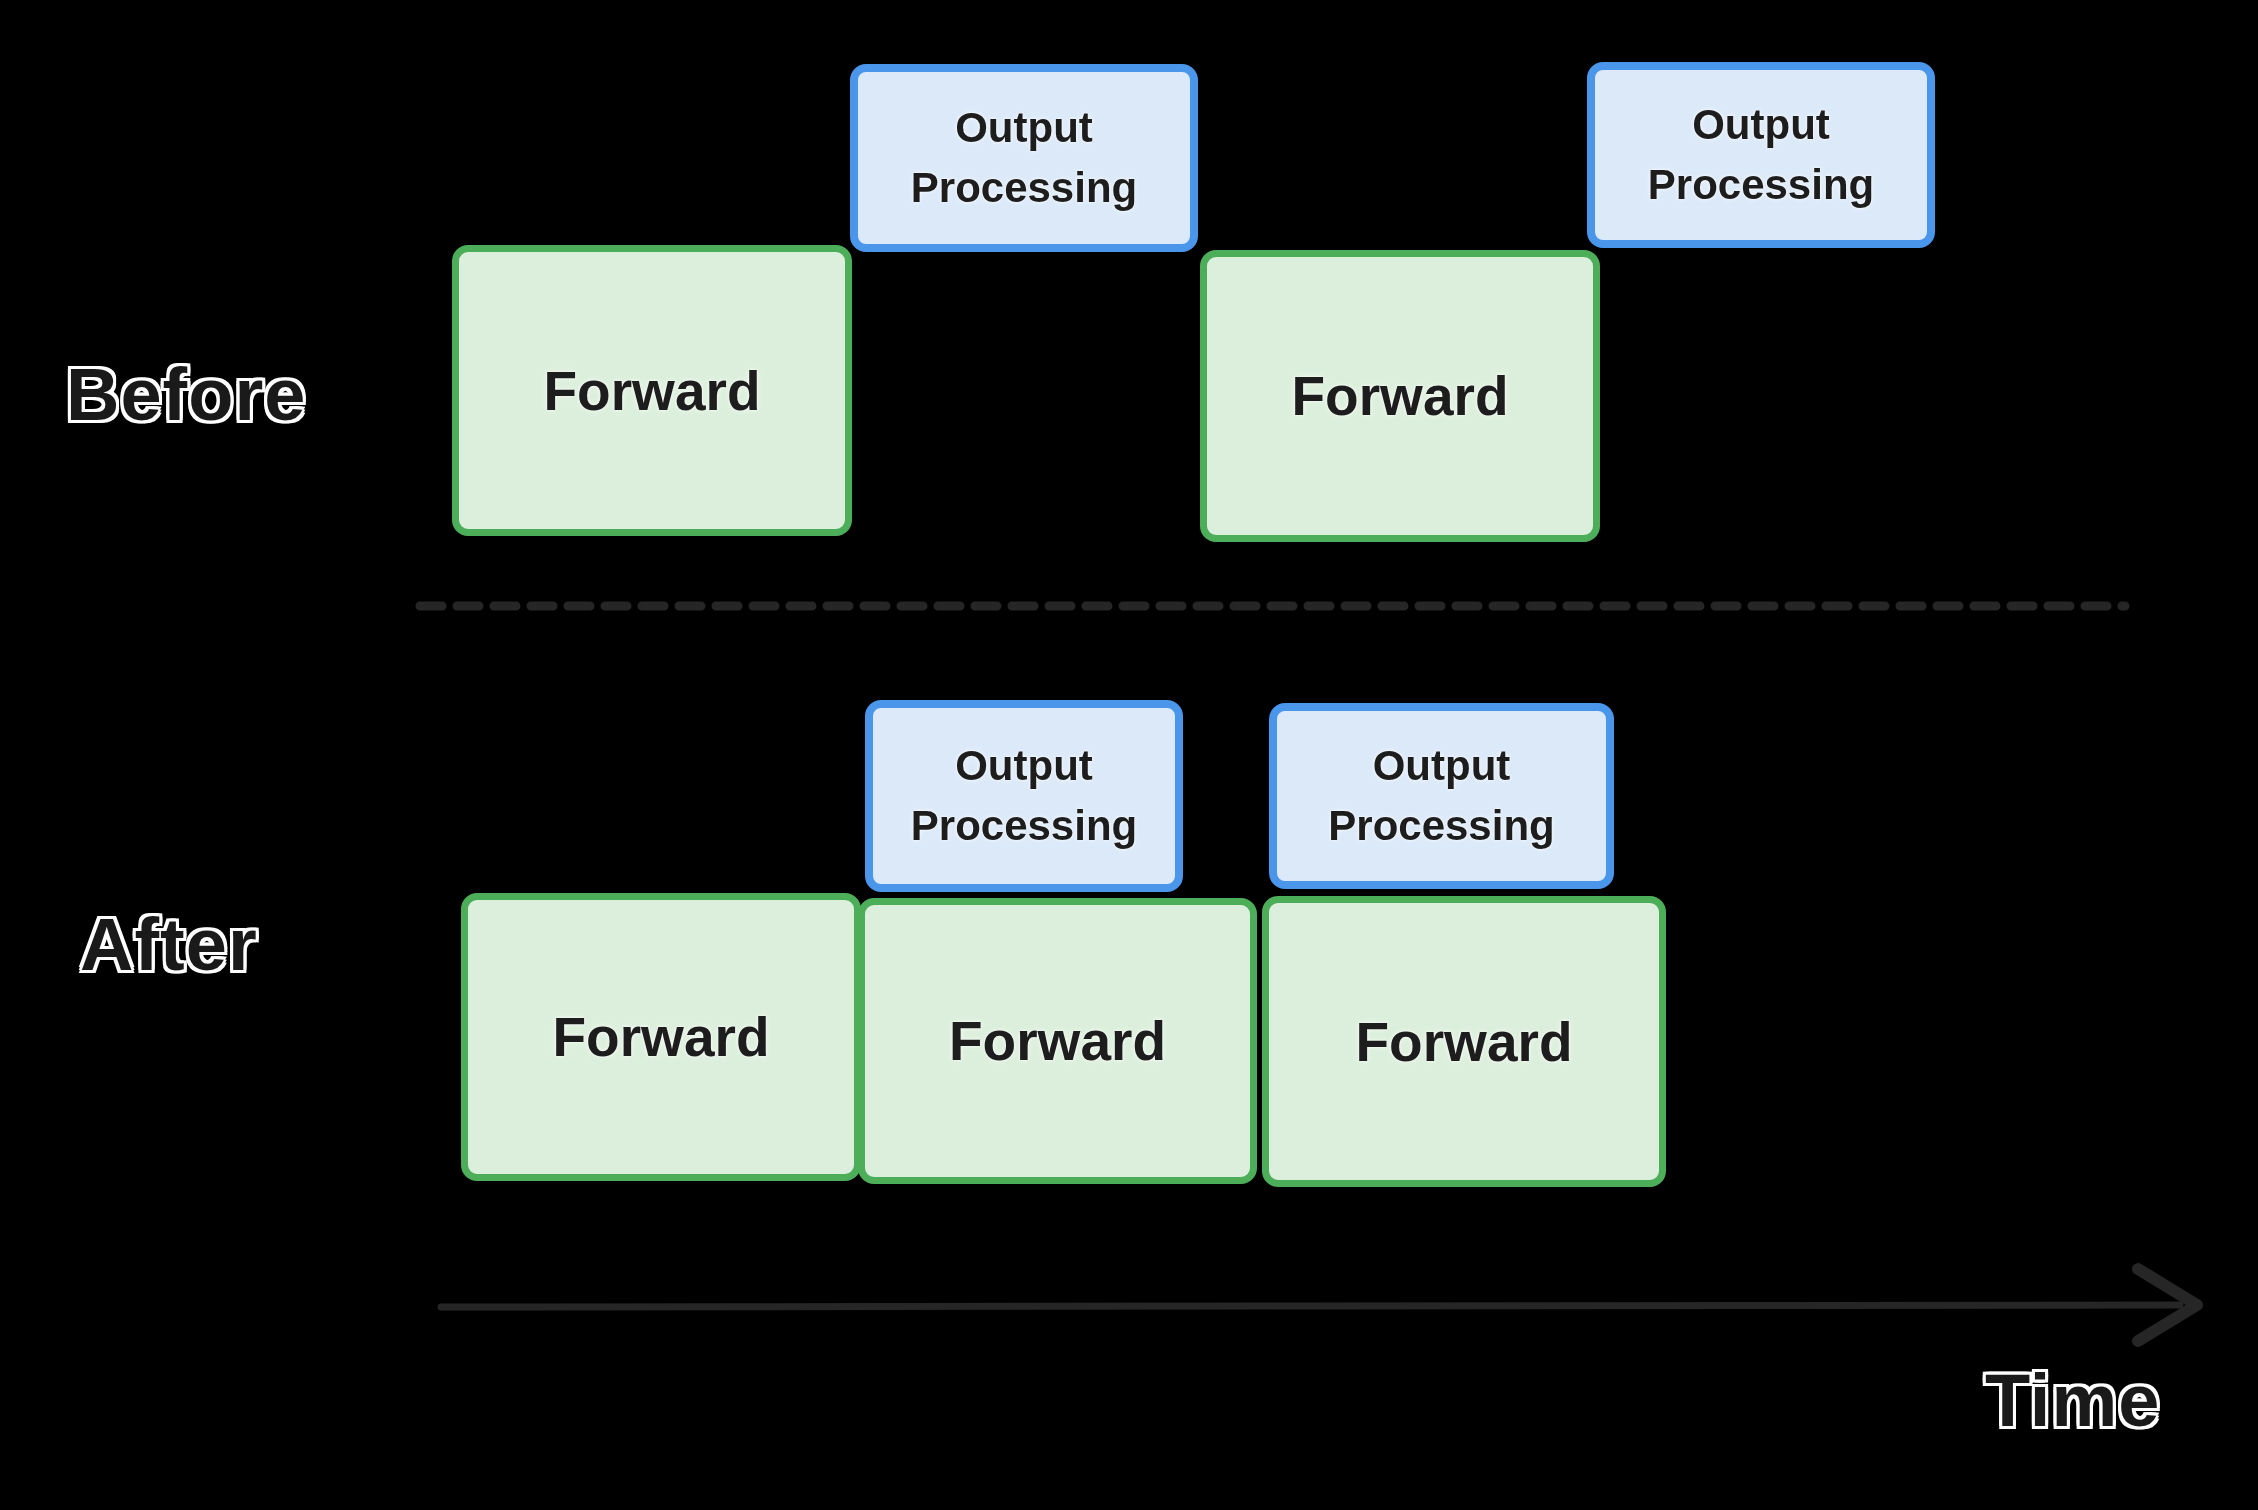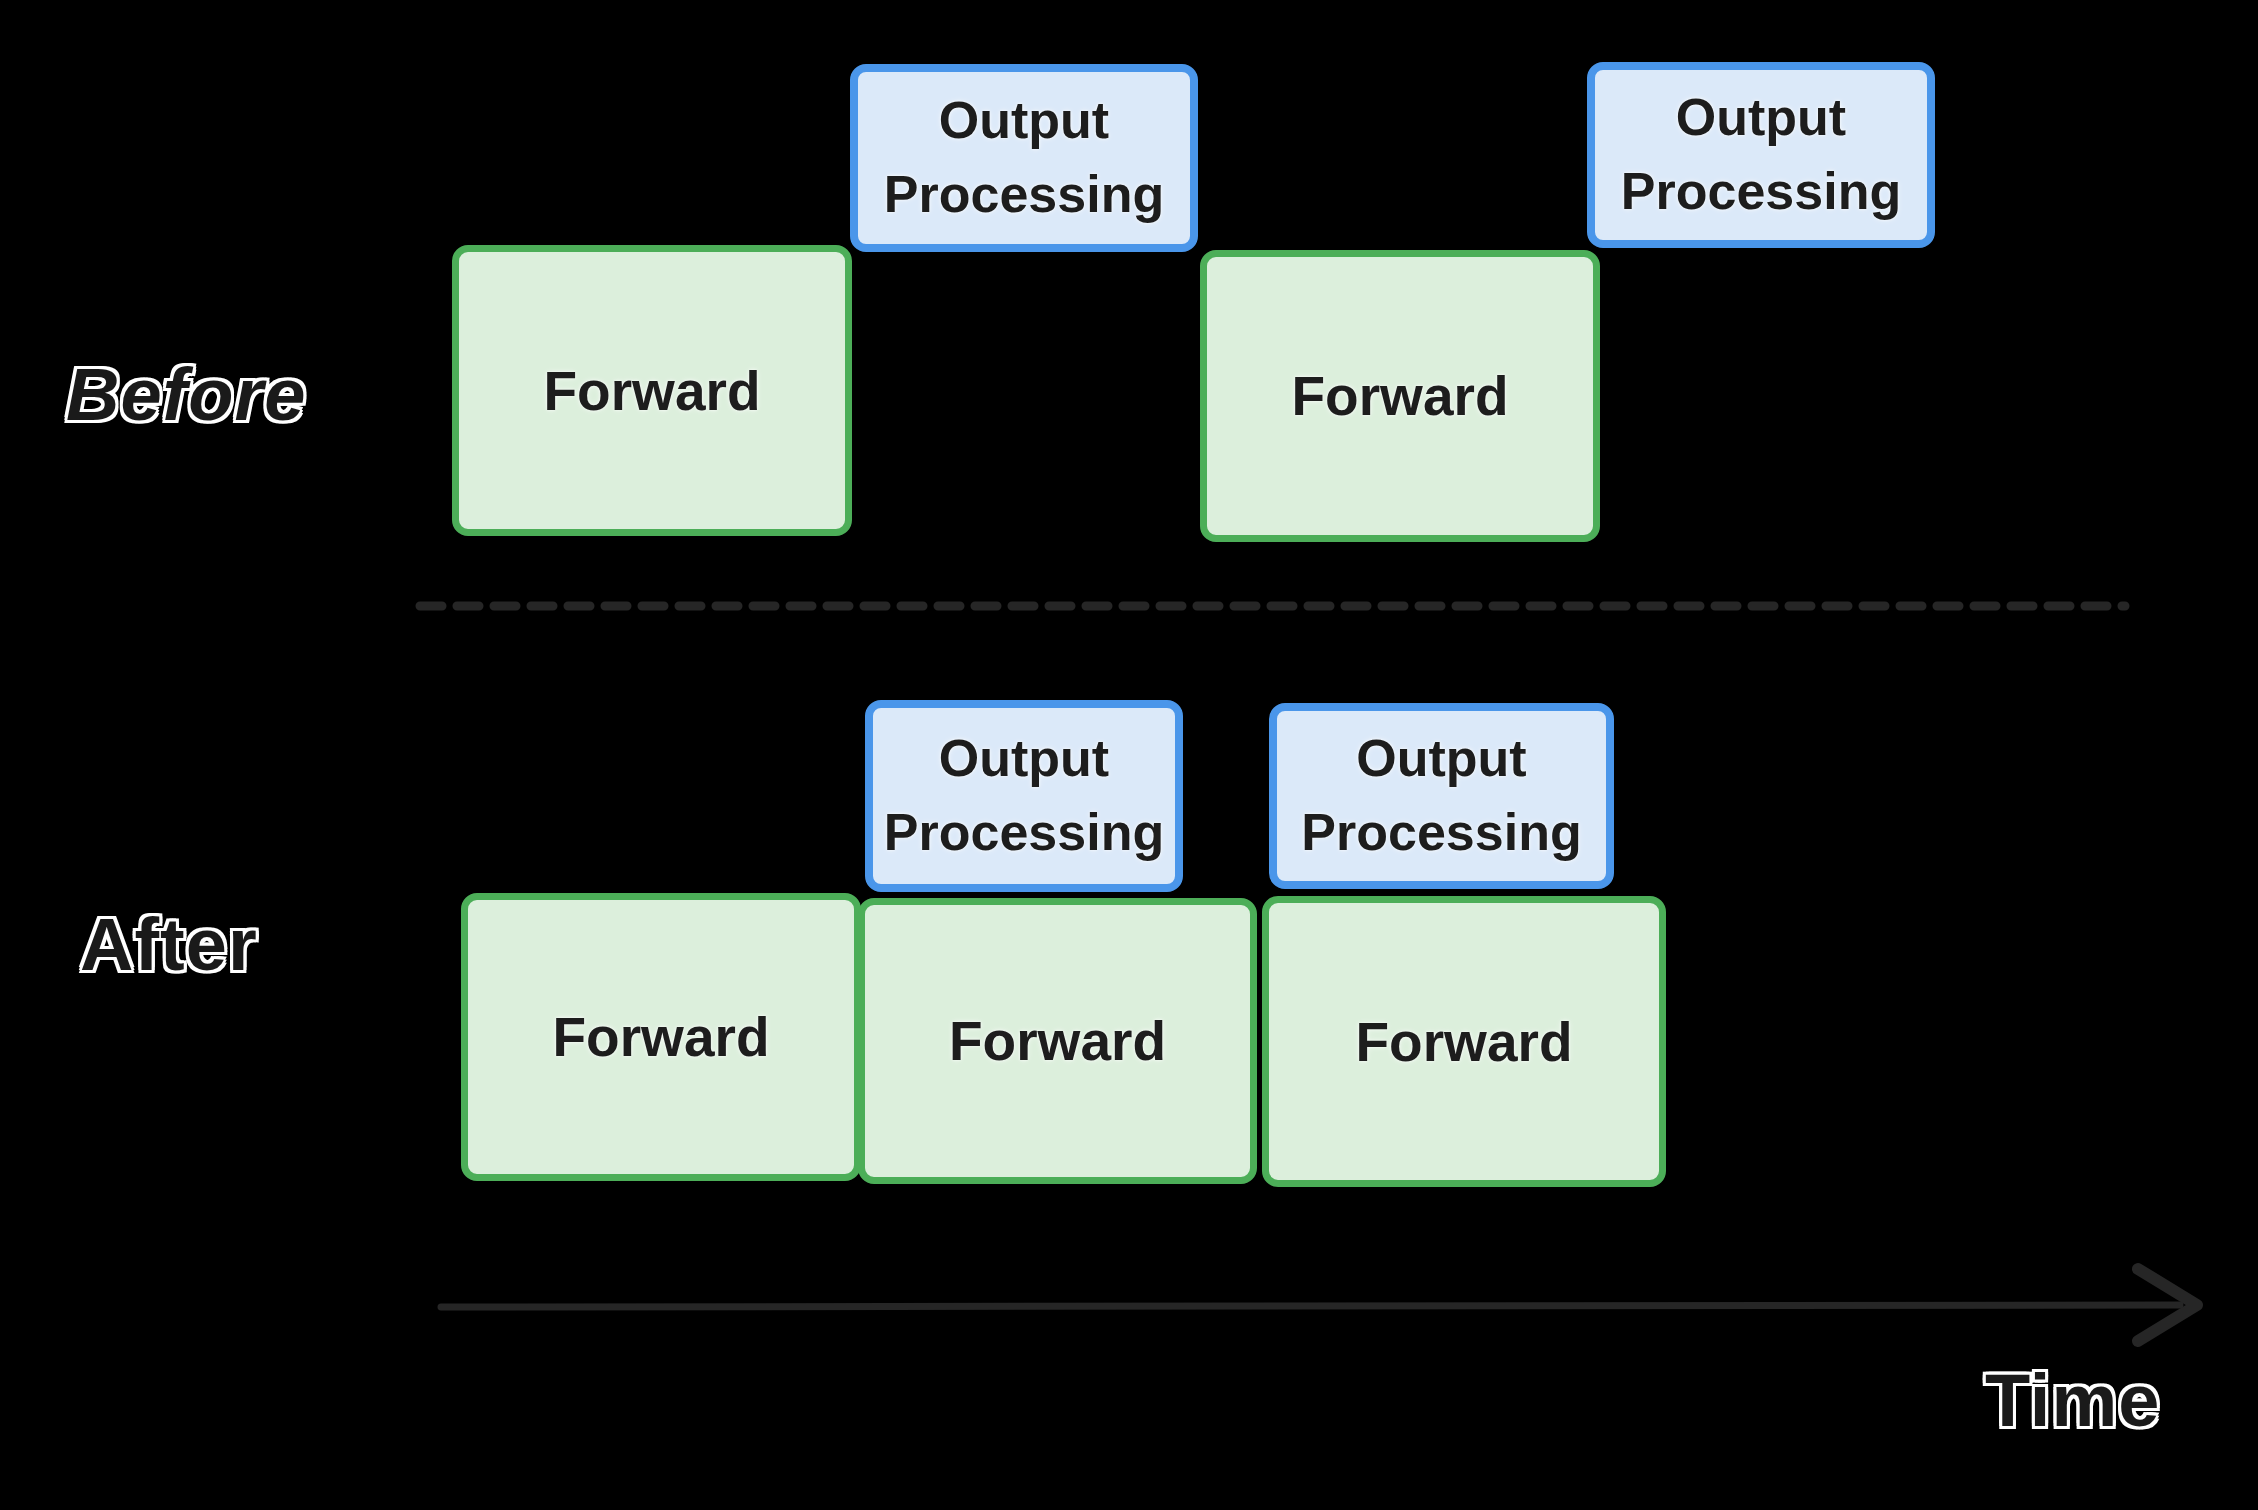--- a/index.html
+++ b/index.html
@@ -33,21 +33,21 @@
   }
   .box.forward {
     background: var(--forward-fill, #dcefdc);
     border: 7px solid var(--forward-border, #4cae58);
     font-size: 55px;
     z-index: 1;
   }
   .box.output {
     background: var(--output-fill, #dbe9f9);
     border: 8px solid var(--output-border, #4a96ea);
-    font-size: 52px;
+    font-size: 42px;
     line-height: 1.42;
     padding: 0 10px;
     z-index: 2;
   }
 
   
   #b-f1  { left: 452px;  top: 245px; width: 400px; height: 291px; }
   #b-op1 { left: 850px;  top: 64px;  width: 348px; height: 188px; }
   #b-f2  { left: 1200px; top: 250px; width: 400px; height: 292px; }
   #b-op2 { left: 1587px; top: 62px;  width: 348px; height: 186px; }
@@ -67,21 +67,21 @@
     letter-spacing: 1px;
     color: var(--label-text, #1a1a1a);
     text-shadow:
       -3px -3px 0 #fff,  3px -3px 0 #fff,
       -3px  3px 0 #fff,  3px  3px 0 #fff,
       -3px  0   0 #fff,  3px  0   0 #fff,
        0   -3px 0 #fff,  0    3px 0 #fff;
     white-space: nowrap;
     z-index: 3;
   }
-  #label-before { left: 66px;   top: 352px; font-style: italic;  }
+  #label-before { left: 66px;   top: 352px;  }
   #label-after  { left: 80px;   top: 902px;  }
   #label-time   { left: 1985px; top: 1358px; }
 
   
   .overlay {
     position: absolute;
     left: 0; top: 0;
     width: 2258px;
     height: 1510px;
     pointer-events: none;

